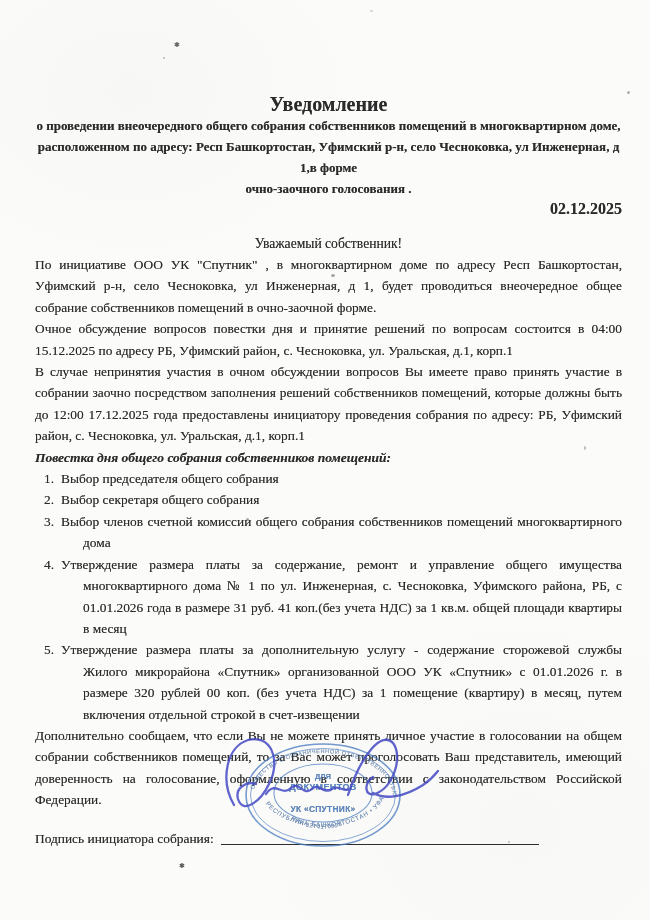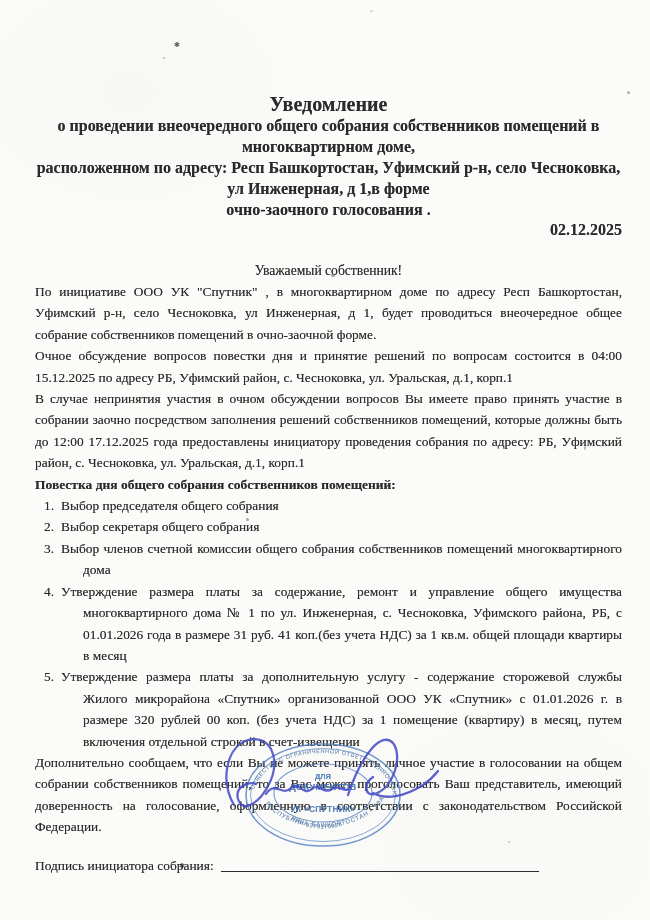--- a/index.html
+++ b/index.html
@@ -10,26 +10,26 @@
       radial-gradient(ellipse 400px 300px at 20% 10%, rgba(0,0,0,0.015), transparent 60%),
       radial-gradient(ellipse 500px 400px at 80% 90%, rgba(0,0,0,0.01), transparent 60%),
       #fbfbf9;
     font-family:"Liberation Serif","DejaVu Serif",serif;
     color:#2a2a2a;
     overflow:hidden;
     text-shadow:0 0 0.5px rgba(45,45,45,0.55);
   }
   .content { position:absolute; left:35px; right:28px; top:94px; }
   p { margin:0; }
-  .t-line { font-weight:bold; text-align:center; font-size:16px; line-height:21px; }
+  .t-line { font-weight:bold; text-align:center; font-size:13px; line-height:21px; }
   .t-title { font-size:20px; }
   .date-line { text-align:right; font-size:16px; line-height:19px; font-weight:bold; }
-  .salutation { text-align:center; font-size:13.6px; line-height:21px; margin-top:21px; }
+  .salutation { text-align:center; font-size:13.6px; line-height:21px; margin-top:15px; }
   .body-par { font-size:13.4px; line-height:21.4px; text-align:justify; }
-  .agenda-heading { font-weight:bold; font-size:13.5px; line-height:21.4px; text-align:left; }
+  .agenda-heading { font-weight:bold; font-size:13.5px; line-height:21.4px; text-align:left;font-style:italic; }
   ol.agenda { margin:0; padding:0; list-style:none; }
   ol.agenda li {
     position:relative;
     margin-left:48px;
     text-indent:-22px;
     font-size:13.4px; line-height:21.4px;
     text-align:justify;
   }
   ol.agenda .num {
     position:absolute; left:-39px; top:0;

